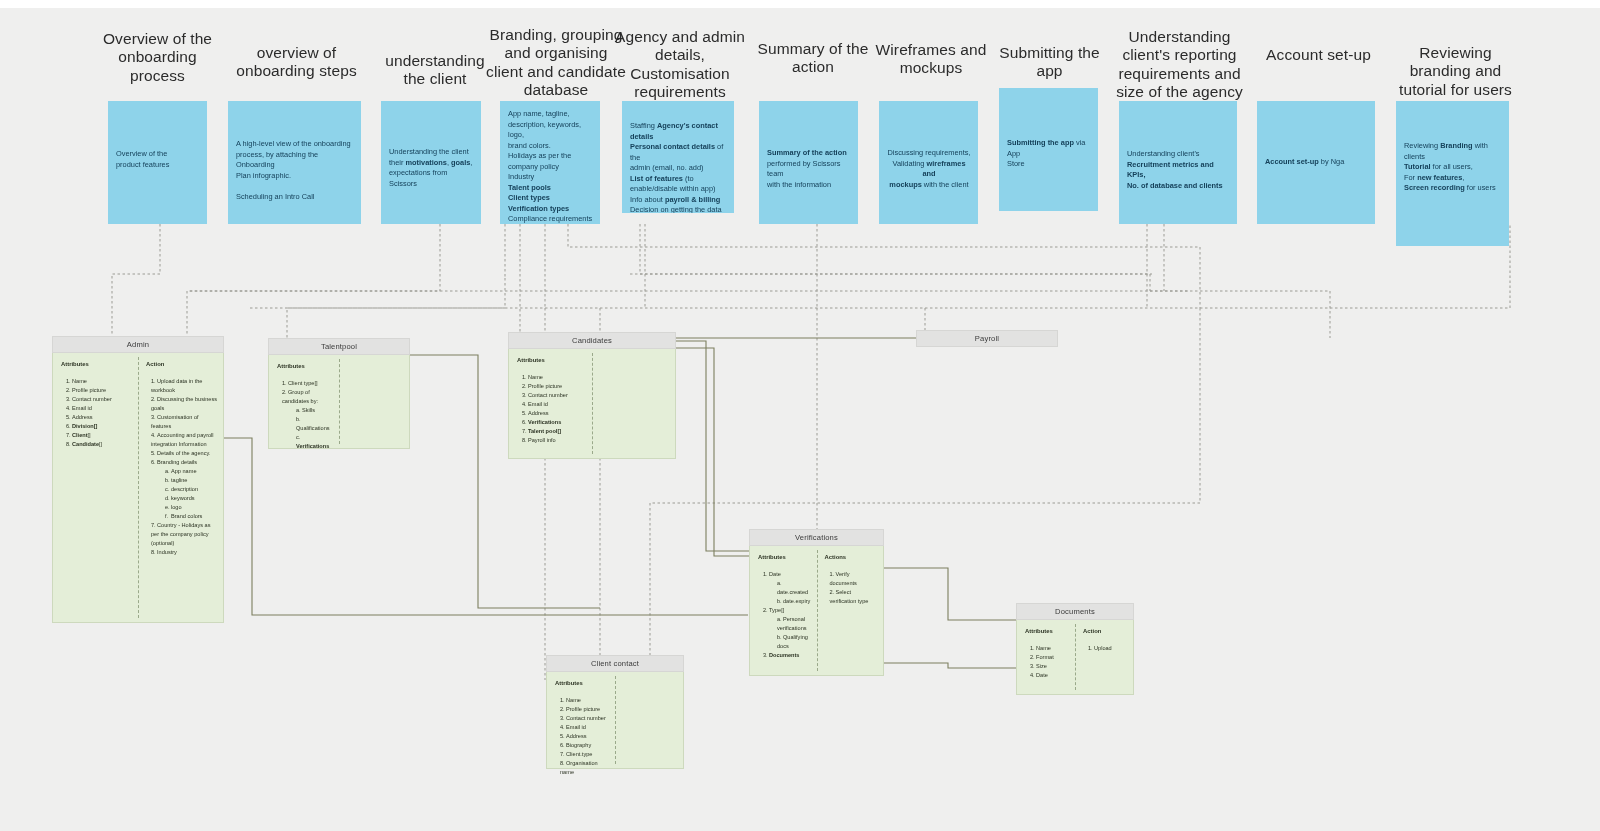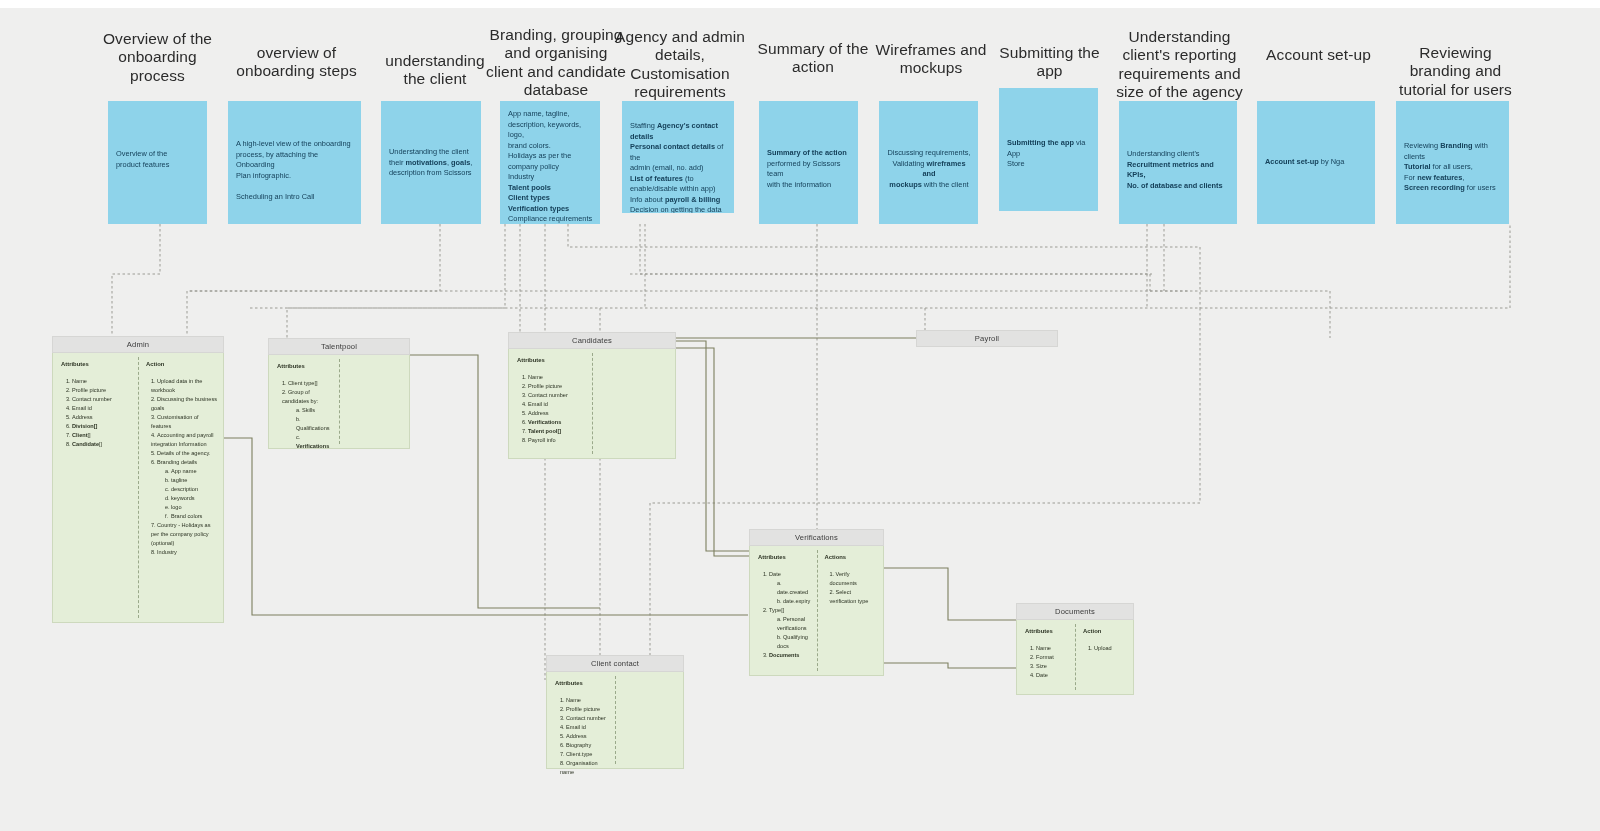--- a/index.html
+++ b/index.html
@@ -164,21 +164,21 @@
         <div>Plan infographic.</div>
         <div>&nbsp;</div>
         <div> Scheduling an Intro Call</div>
       </div>
   </div>
 
   <div class="sticky" style="left:381px;top:93px;width:100px;height:123px;">
     <div class="body" style="top:46px;">
         <div>Understanding the client</div>
         <div>their <b>motivations</b>, <b>goals</b>,</div>
-        <div>description from Scissors</div>
+        <div>expectations from Scissors</div>
       </div>
   </div>
 
   <div class="sticky" style="left:500px;top:93px;width:100px;height:123px;">
     <div class="body" style="top:8px;">
         <div>App name, tagline,</div>
         <div>description, keywords, logo,</div>
         <div>brand colors.</div>
         <div>Holidays as per the</div>
         <div>company policy</div>
@@ -233,21 +233,21 @@
         <div><b>No. of database and clients</b></div>
       </div>
   </div>
 
   <div class="sticky" style="left:1257px;top:93px;width:118px;height:123px;">
     <div class="body" style="top:56px;">
         <div><b>Account set-up</b> by Nga</div>
       </div>
   </div>
 
-  <div class="sticky" style="left:1396px;top:93px;width:113px;height:123px;">
+  <div class="sticky" style="left:1396px;top:93px;width:113px;height:145px;">
     <div class="body" style="top:40px;">
         <div>Reviewing <b>Branding</b> with clients</div>
         <div><b>Tutorial</b> for all users,</div>
         <div>For <b>new features</b>,</div>
         <div><b>Screen recording</b> for users</div>
       </div>
   </div>
 
   <div class="card" style="left:52px;top:328px;width:172px;">
     <div class="card-hd">Admin</div>

